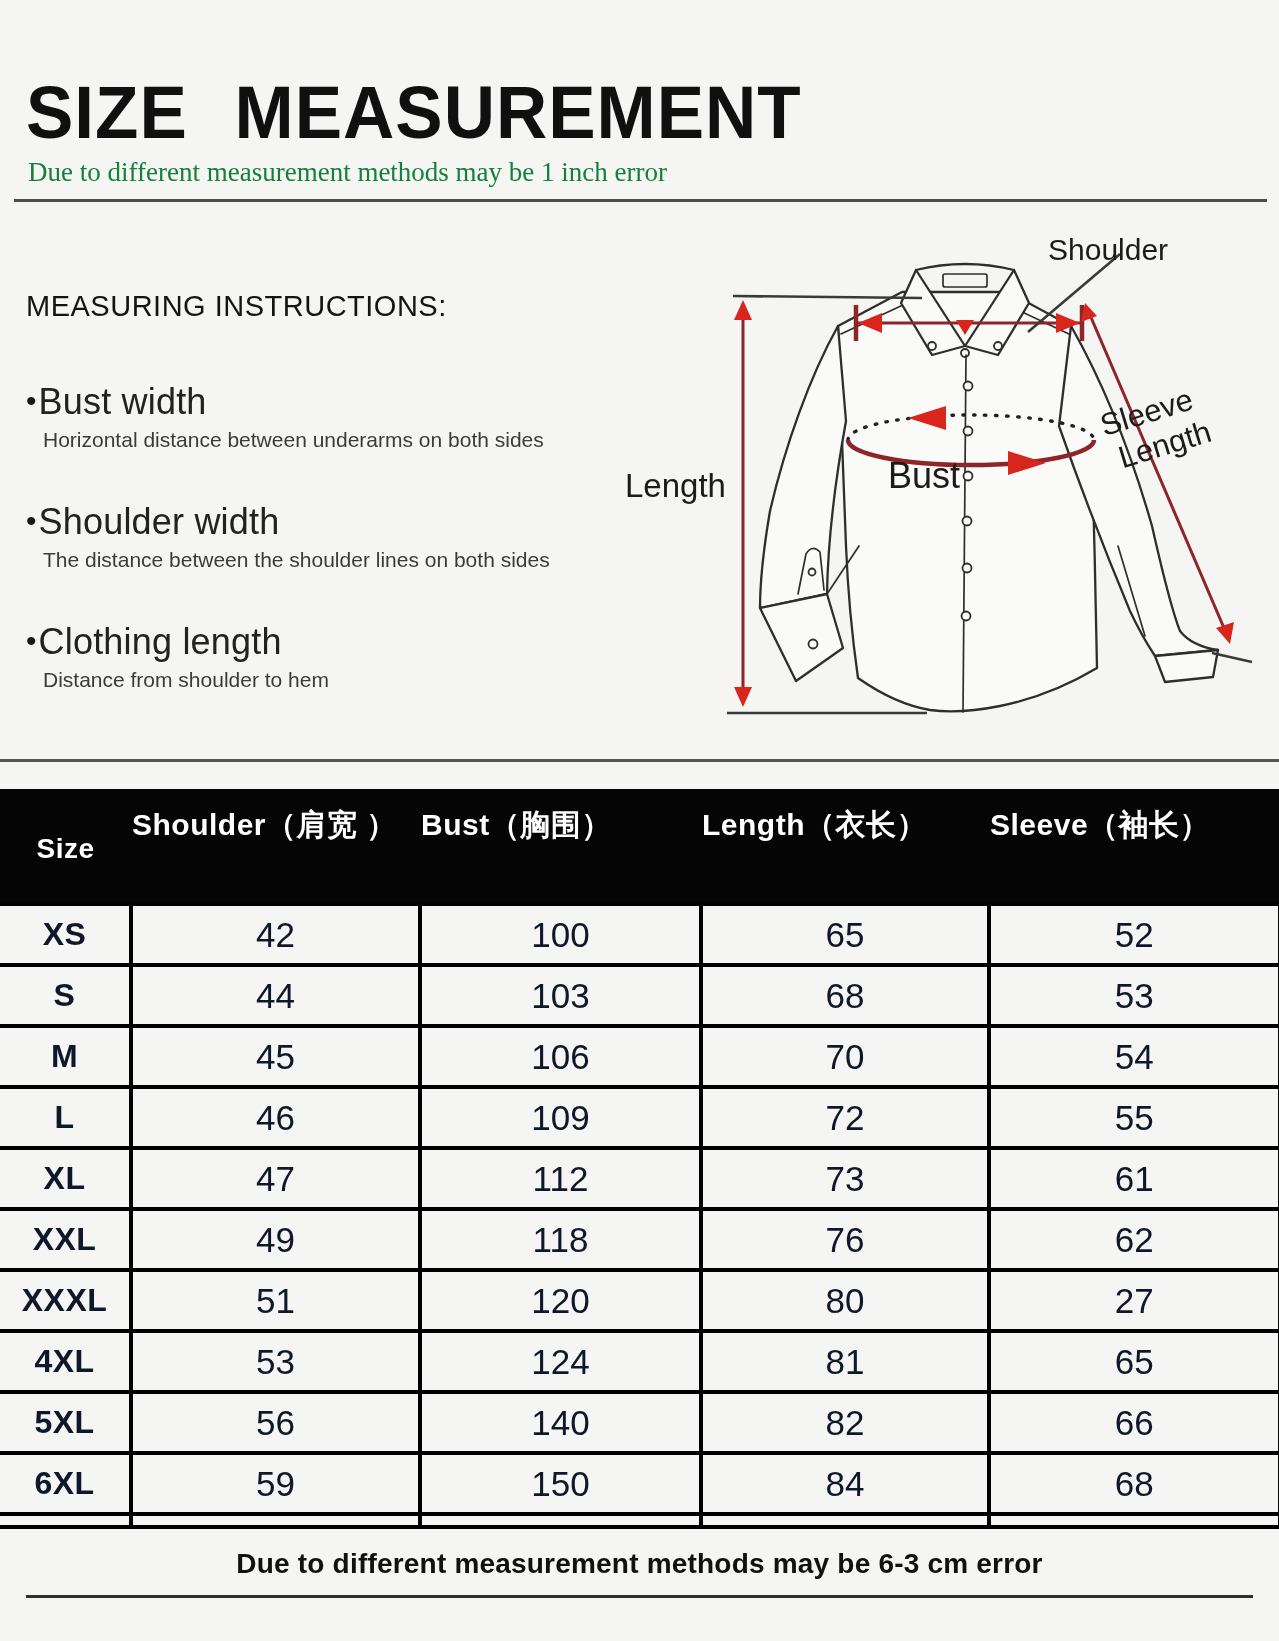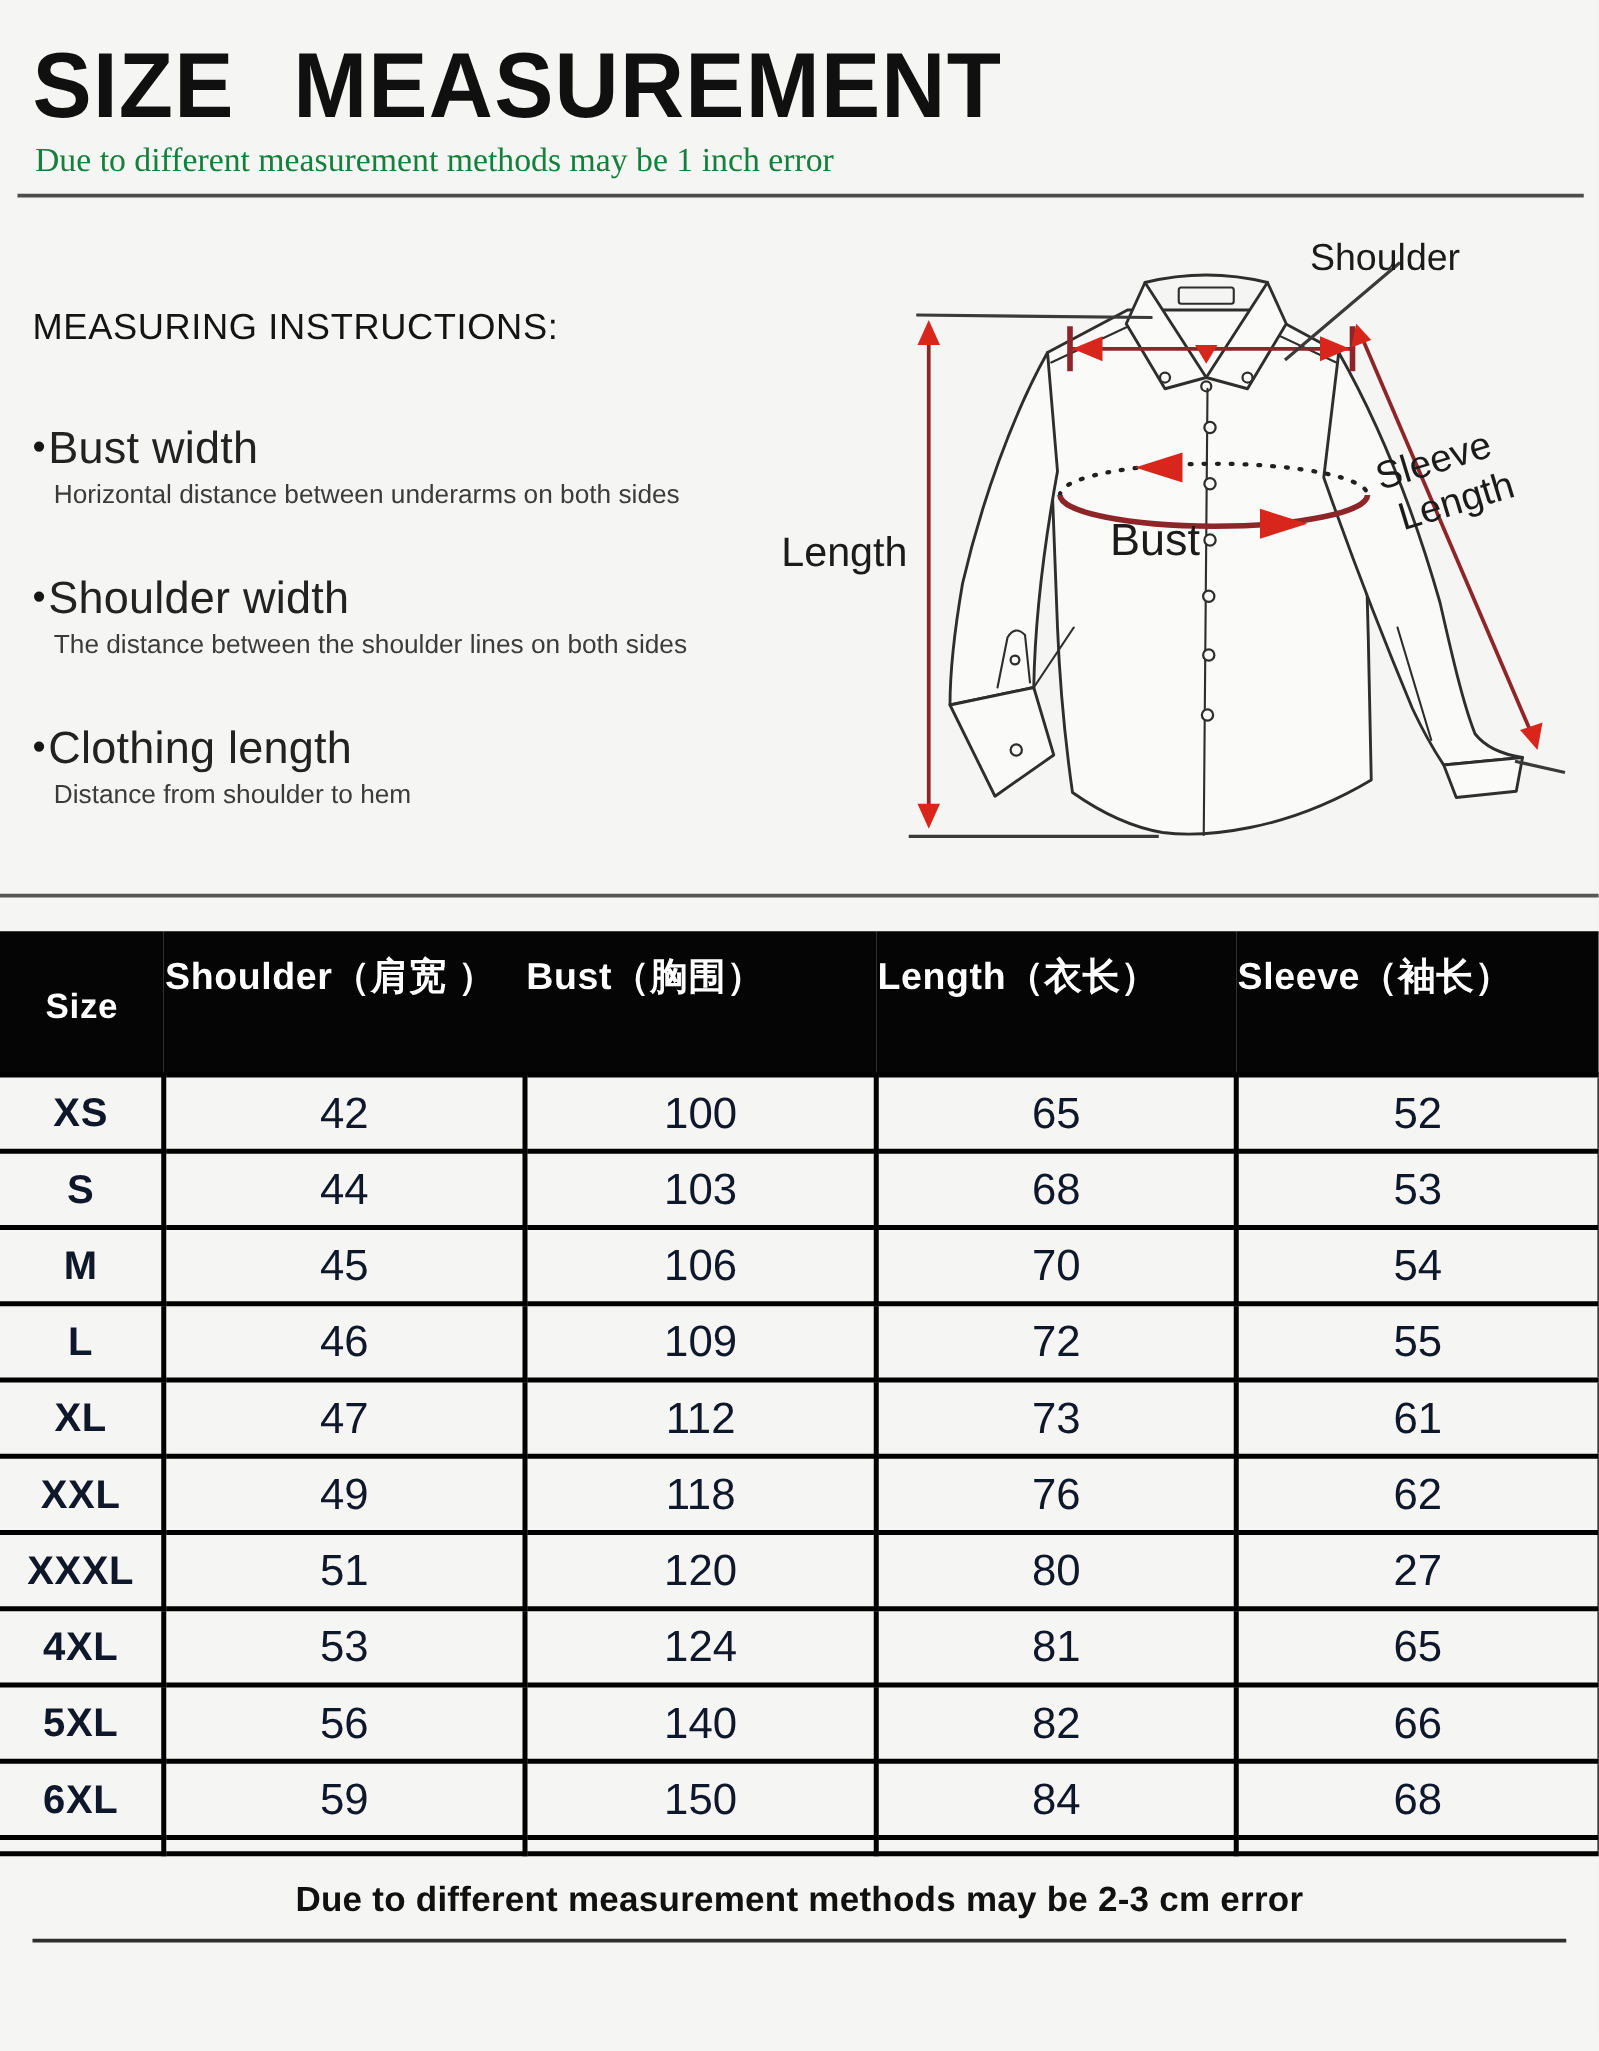--- a/index.html
+++ b/index.html
@@ -7,21 +7,21 @@
   .page{
     position:relative;
     width:1279px;height:1641px;
     margin:0 auto;
     background:#f5f5f3;
     overflow:hidden;
     font-family:"Liberation Sans","DejaVu Sans",sans-serif;
     color:#161616;
   }
   
-  .hdr{padding:30px 8px 0 26px;}
+  .hdr{padding:30px 8px 0 26px;margin-top:44px;}
   .title{
     margin:0;
     font-size:71px;
     font-weight:bold;
     letter-spacing:1px;
     word-spacing:26px;
     color:#101010;
     line-height:1.06;
     transform:scaleY(1.04);
     transform-origin:left top;
@@ -323,16 +323,16 @@
           <td></td>
           <td></td>
           <td></td>
           <td></td>
           <td></td>
         </tr>
       </tfoot>
     </table>
   </div>
 
-  <div class="footer-note">Due to different measurement methods may be 2-3 cm error</div>
+  <div class="footer-note">Due to different measurement methods may be 6-3 cm error</div>
   <div class="rule-bottom"></div>
 
 </div>
 
 </body></html>

